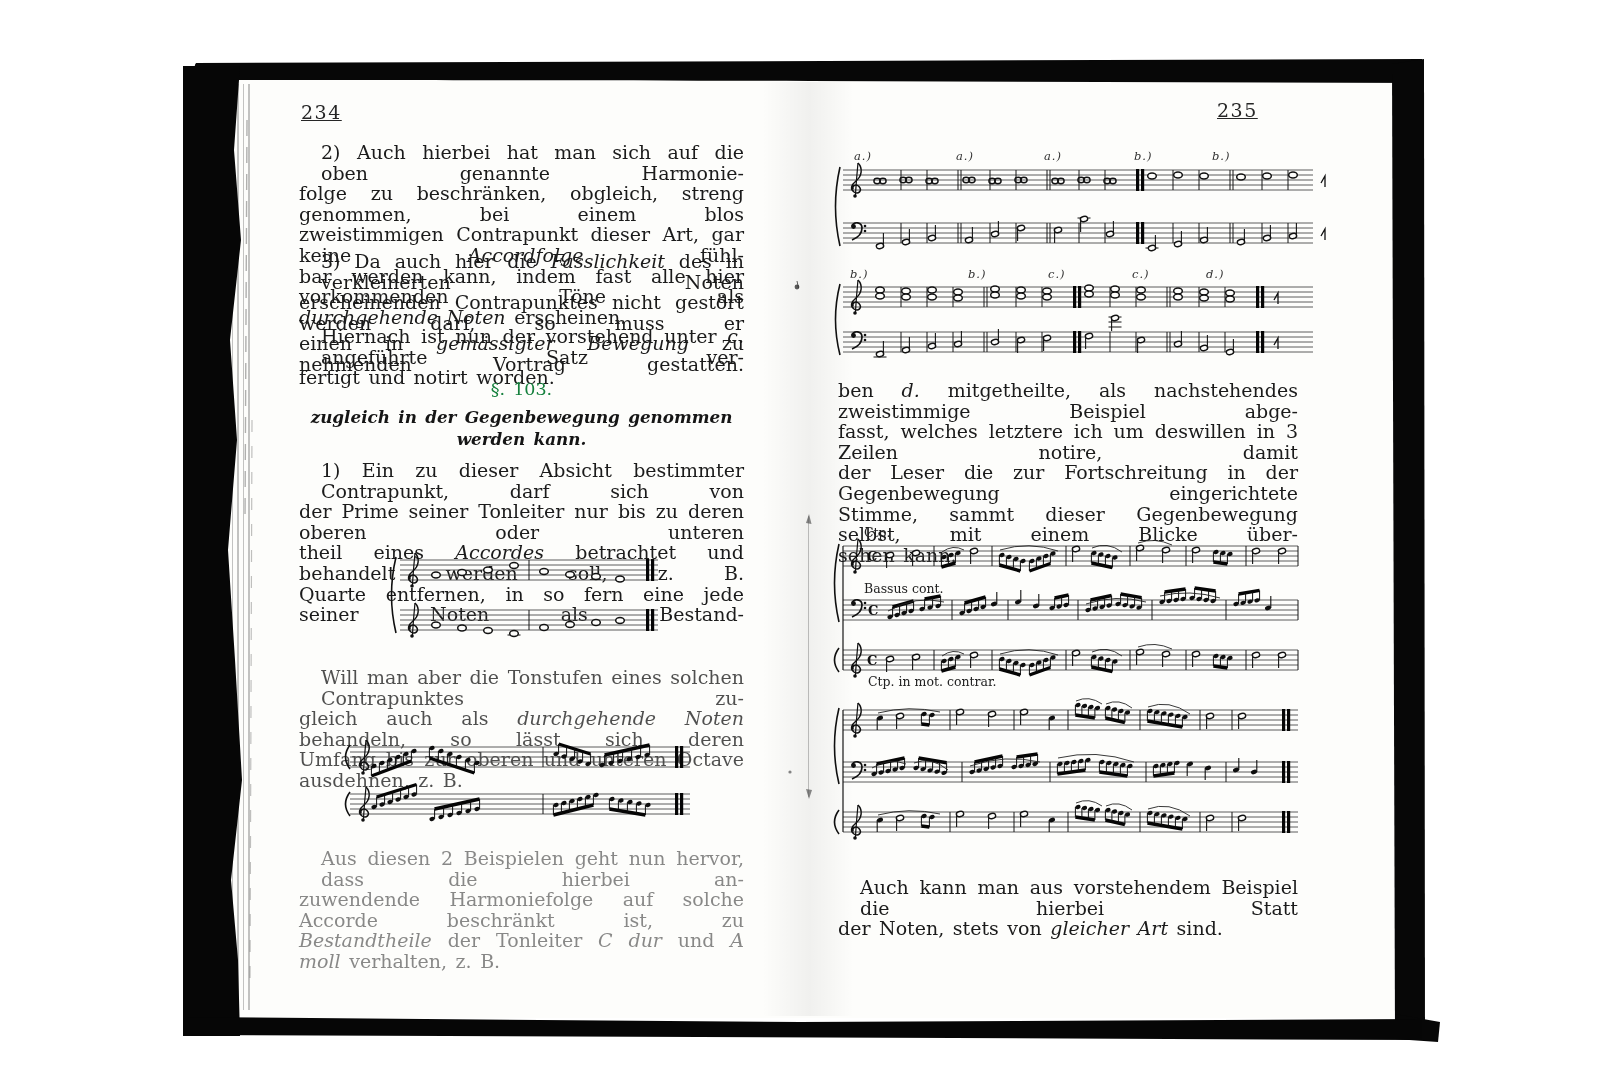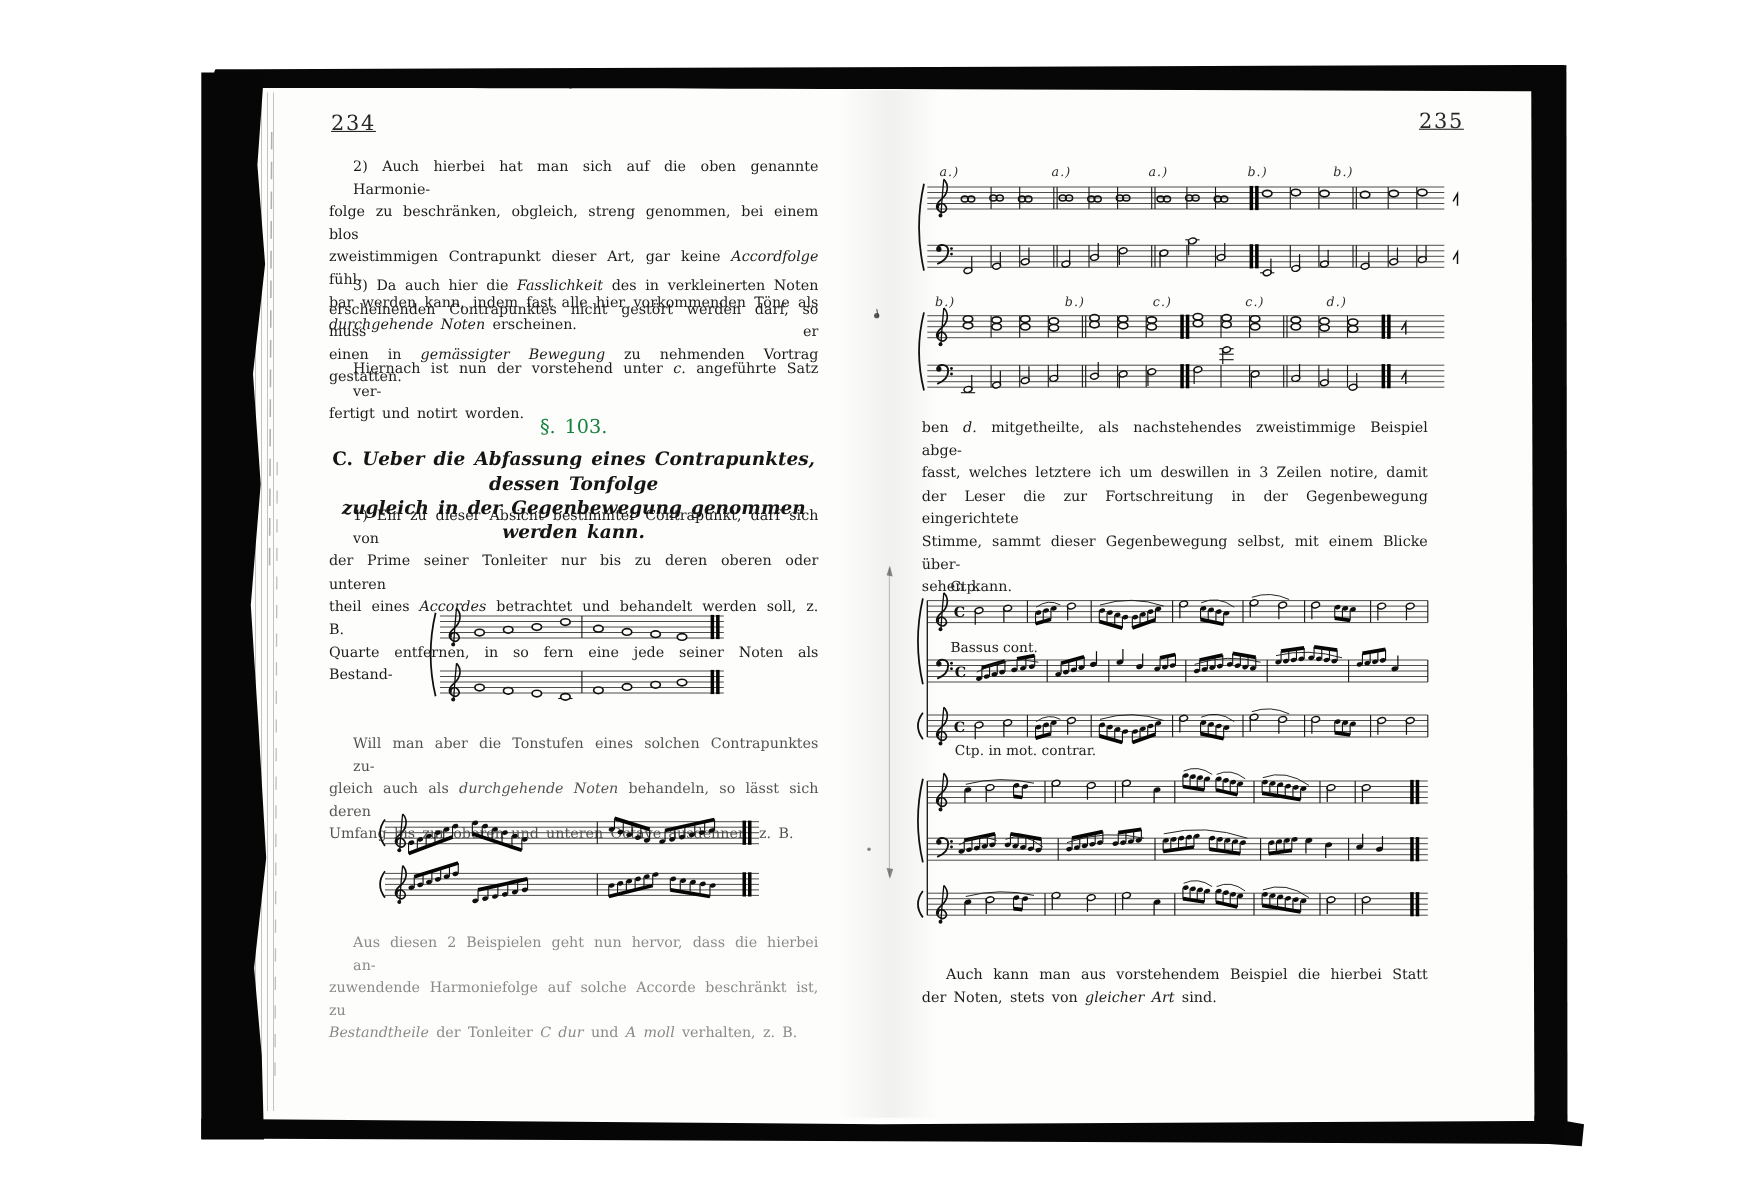--- a/index.html
+++ b/index.html
@@ -5,21 +5,21 @@
   html,body{margin:0;padding:0;background:#ffffff;}
   body{width:1600px;height:1078px;position:relative;overflow:hidden;
        font-family:"DejaVu Serif", serif;}
   .paper{position:absolute;left:196px;top:80px;width:1198px;height:938px;background:#fdfdfb;}
   .gutter{position:absolute;left:762px;top:82px;width:92px;height:934px;
           background:linear-gradient(90deg,rgba(0,0,0,0),rgba(0,0,0,0.05) 52%,rgba(0,0,0,0));}
   .streaks{position:absolute;left:226px;top:84px;width:26px;height:926px;opacity:.45;
            background:repeating-linear-gradient(90deg,rgba(15,15,15,.55) 0 1.5px,rgba(0,0,0,0) 1.5px 5.5px);}
   svg.layer{position:absolute;left:0;top:0;}
   .pn{position:absolute;font-size:19px;letter-spacing:1.5px;color:#262626;text-decoration:underline;}
-  .para{position:absolute;font-size:13px;line-height:20.6px;color:#1b1b1b;word-spacing:2.5px;}
+  .para{position:absolute;font-size:19px;line-height:20.6px;color:#1b1b1b;word-spacing:2.5px;}
   .tl{text-align:justify;text-align-last:justify;}
   .tl.nj{text-align-last:left;}
   .tl.ctr{text-align:center;text-align-last:center;}
   .tl.ind{padding-left:22px;}
   .seg.i{font-style:italic;}
   .seg.b{font-weight:bold;}
   .sec{font-size:17.5px;text-align:center;color:#15803d;}
   .headc{font-size:16.8px;line-height:22px;color:#151515;}
   .faded{color:rgba(30,30,30,.78);}
   .vfaded{color:rgba(52,52,52,.58);}
@@ -37,41 +37,40 @@
   <path d="M196,63 L1422,59 L1423,83 L810,81 C560,80 300,80 204,80 C198,75 192,68 196,63 Z" fill="#070707"></path>
   <path d="M183,66 L240,66 L234,150 L241,240 L230,340 L237,440 L228,550 L235,660 L242,780 L231,880 L238,960 L240,1036 L183,1036 Z" fill="#060606"></path>
   <path d="M1392,64 L1424,59 L1425,1038 L1395,1038 Z" fill="#070707"></path>
   <path d="M1395,1014 L1440,1022 L1438,1042 L1395,1039 Z" fill="#070707"></path>
   <path d="M183,1017 L800,1022 L1422,1019 L1422,1040 L183,1035 Z" fill="#060606"></path>
   <line x1="247" y1="120" x2="245" y2="520" stroke="#222" stroke-width="1.4" stroke-dasharray="16 11" opacity=".35"></line>
   <line x1="252" y1="420" x2="250" y2="980" stroke="#222" stroke-width="1.2" stroke-dasharray="12 14" opacity=".28"></line>
 </svg>
 
 <div class="pn" style="left:301px;top:101px">234</div>
-<div class="pn" style="left:1290px;top:99px">235</div>
+<div class="pn" style="left:1217px;top:99px">235</div>
 
 <div class="para" style="left:299px;top:142px;width:445px">
     <div class="tl ind"><span class="seg">2) Auch hierbei hat man sich auf die oben genannte Harmonie-</span></div>
     <div class="tl"><span class="seg">folge zu beschränken, obgleich, streng genommen, bei einem blos</span></div>
     <div class="tl"><span class="seg">zweistimmigen Contrapunkt dieser Art, gar keine </span><span class="seg i">Accordfolge</span><span class="seg"> fühl-</span></div>
     <div class="tl"><span class="seg">bar werden kann, indem fast alle hier vorkommenden Töne als</span></div>
     <div class="tl nj"><span class="seg i">durchgehende Noten</span><span class="seg"> erscheinen.</span></div>
   </div>
 <div class="para" style="left:299px;top:251px;width:445px">
     <div class="tl ind"><span class="seg">3) Da auch hier die </span><span class="seg i">Fasslichkeit</span><span class="seg"> des in verkleinerten Noten</span></div>
     <div class="tl"><span class="seg">erscheinenden Contrapunktes nicht gestört werden darf, so muss er</span></div>
     <div class="tl"><span class="seg">einen in </span><span class="seg i">gemässigter Bewegung</span><span class="seg"> zu nehmenden Vortrag gestatten.</span></div>
   </div>
 <div class="para" style="left:299px;top:326px;width:445px">
     <div class="tl ind"><span class="seg">Hiernach ist nun der vorstehend unter </span><span class="seg i">c.</span><span class="seg"> angeführte Satz ver-</span></div>
     <div class="tl nj"><span class="seg">fertigt und notirt worden.</span></div>
   </div>
 <div class="para sec" style="left:299px;top:379px;width:445px">§. 103.</div>
 <div class="para headc" style="left:299px;top:406px;width:445px">
-    <div class="tl ctr"><span class="seg b">C. </span><span class="seg i b">Ueber die Abfassung eines Contrapunktes, dessen </span><span class="seg i b">Tonfolge</span></div>
     <div class="tl ctr"><span class="seg i b">zugleich in der Gegenbewegung genommen werden kann.</span></div>
   </div>
 <div class="para" style="left:299px;top:460px;width:445px">
     <div class="tl ind"><span class="seg">1) Ein zu dieser Absicht bestimmter Contrapunkt, darf sich von</span></div>
     <div class="tl"><span class="seg">der Prime seiner Tonleiter nur bis zu deren oberen oder unteren</span></div>
     <div class="tl"><span class="seg">theil eines </span><span class="seg i">Accordes</span><span class="seg"> betrachtet und behandelt werden soll, z. B.</span></div>
     <div class="tl"><span class="seg">Quarte entfernen, in so fern eine jede seiner Noten als Bestand-</span></div>
   </div>
 <div class="para faded" style="left:299px;top:667px;width:445px">
     <div class="tl ind"><span class="seg">Will man aber die Tonstufen eines solchen Contrapunktes zu-</span></div>

